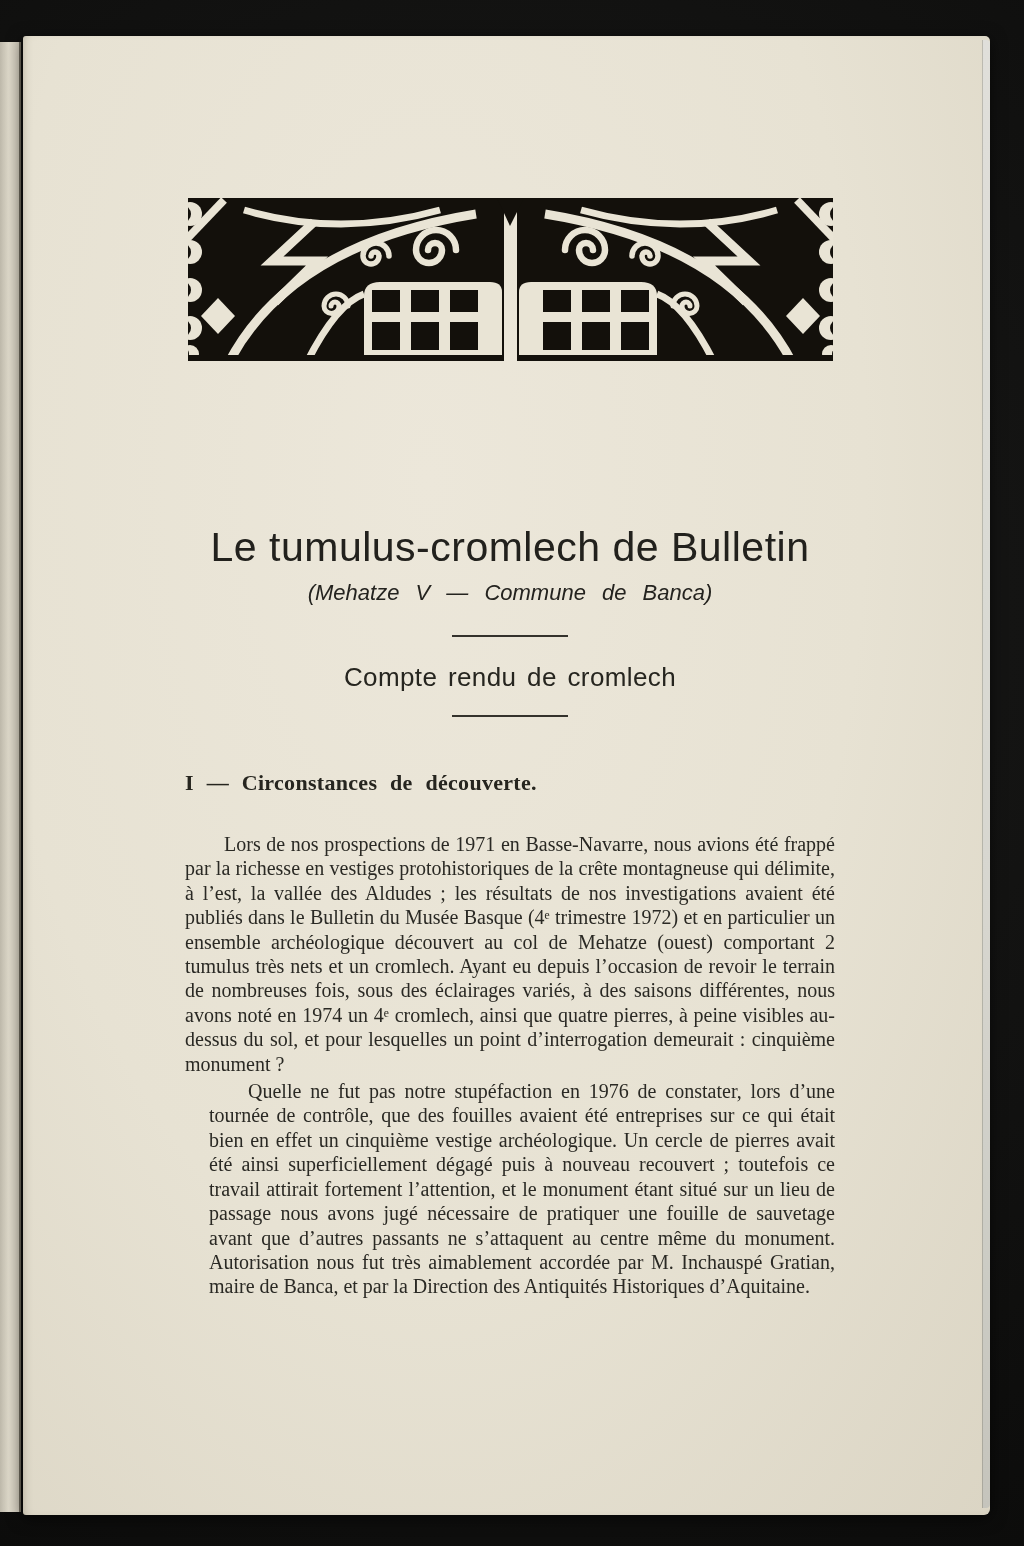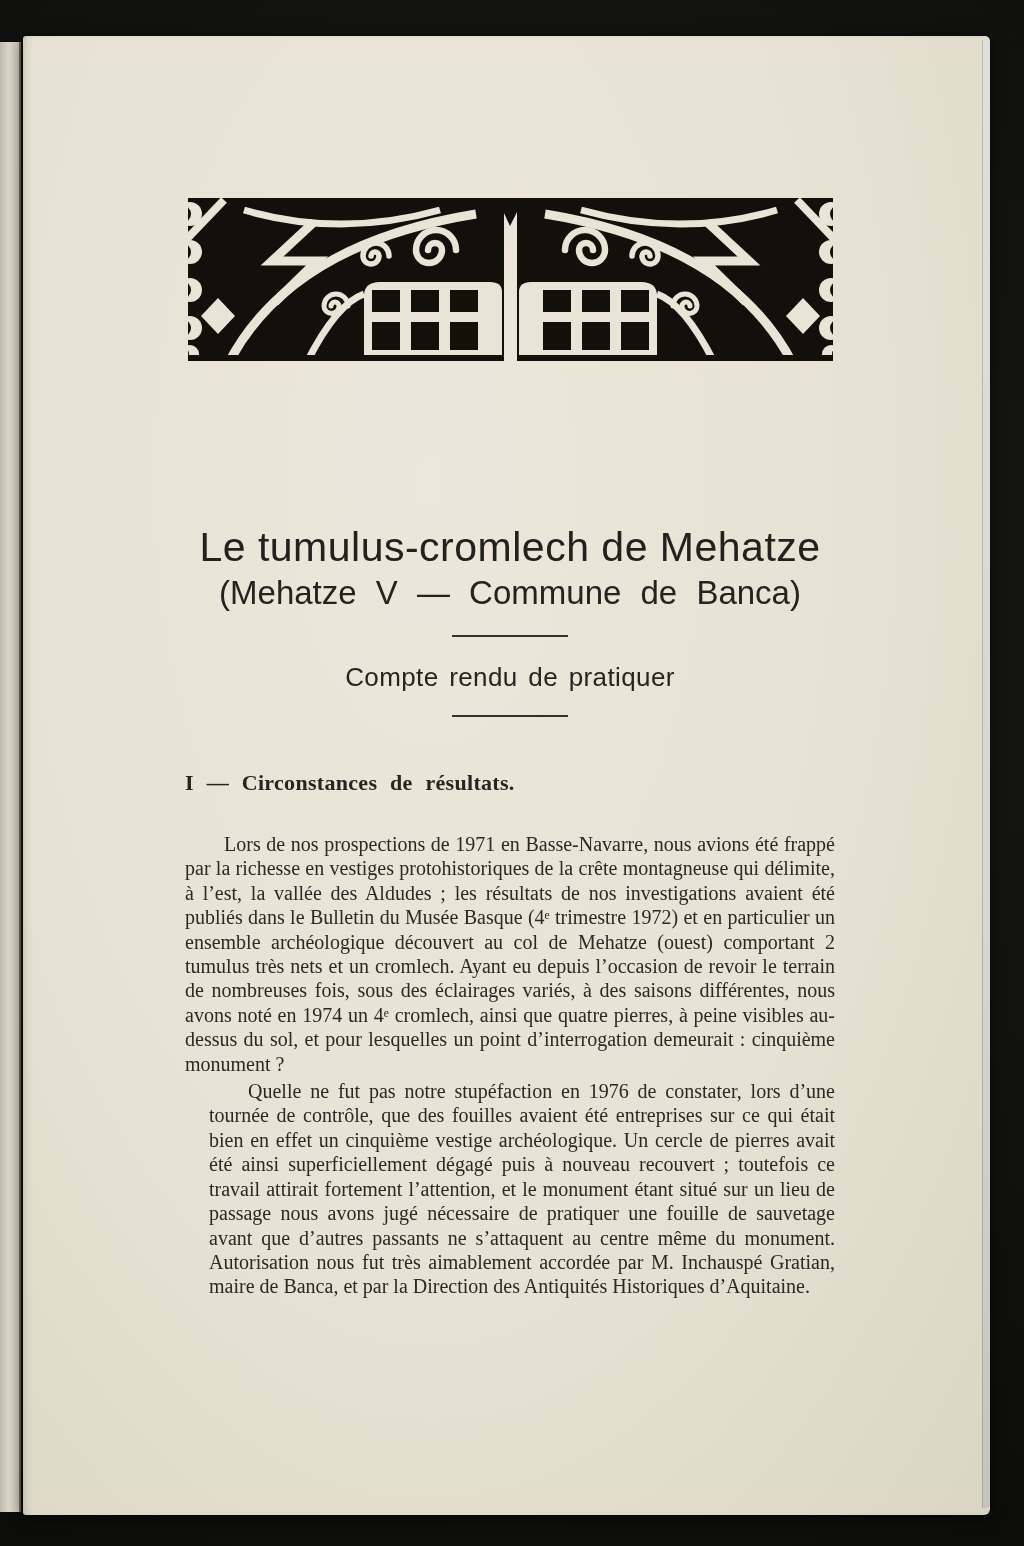--- a/index.html
+++ b/index.html
@@ -30,22 +30,22 @@
   .ornament { display:block; margin:162px auto 0; }
   .title {
     margin-top:163px; text-align:center;
     font-family:"Liberation Sans", sans-serif;
     font-size:41px; line-height:46px; font-weight:500;
     color:#22211d; letter-spacing:0.5px;
   }
   .subtitle {
     margin-top:4px; text-align:center;
     font-family:"Liberation Sans", sans-serif;
-    font-size:33px; line-height:38px; font-weight:500;
-    color:#24231f; word-spacing:10px;
+    font-size:22px; line-height:38px; font-weight:500;
+    color:#24231f; word-spacing:10px;font-style:italic;
   }
   .rule { width:116px; border-top:2px solid #34322c; margin:23px auto 0; }
   .doctype {
     margin-top:25px; text-align:center;
     font-family:"Liberation Sans", sans-serif;
     font-size:26px; line-height:30px; color:#26251f;
     letter-spacing:0.4px; word-spacing:3px;
   }
   .section-heading {
     margin-top:53px; font-size:22px; line-height:26px;
@@ -104,26 +104,26 @@
           <path d="M 268,52 A 20,20 0 1 0 228,52 A 13,13 0 1 0 254,52 A 7,7 0 1 0 240,52" stroke="#e9e4d5" stroke-width="6.5" fill="none" stroke-linecap="round"></path>
           <path d="M 201,58 A 13,13 0 1 0 175,58 A 8,8 0 1 0 191,58 A 4,4 0 1 0 183,58" stroke="#e9e4d5" stroke-width="5.5" fill="none" stroke-linecap="round"></path>
           <path d="M 160,108 A 12,12 0 1 0 136,108 A 7.5,7.5 0 1 0 151,108 A 4,4 0 1 0 143,108" stroke="#e9e4d5" stroke-width="5" fill="none" stroke-linecap="round"></path>
         </g>
       </defs>
       <use href="#ohalf"></use>
       <use href="#ohalf" transform="translate(645,0) scale(-1,1)"></use>
       <path d="M 309,0 L 336,0 L 322,28 Z" fill="#13100b"></path>
     </svg>
 
-    <h1 class="title">Le tumulus-cromlech de Mehatze</h1>
+    <h1 class="title">Le tumulus-cromlech de Bulletin</h1>
     <div class="subtitle">(Mehatze V — Commune de Banca)</div>
 
     <div class="rule"></div>
-    <div class="doctype">Compte rendu de pratiquer</div>
+    <div class="doctype">Compte rendu de cromlech</div>
     <div class="rule"></div>
 
-    <h2 class="section-heading">I — Circonstances de résultats.</h2>
+    <h2 class="section-heading">I — Circonstances de découverte.</h2>
 
     <p class="body-par first">Lors de nos prospections de 1971 en Basse-Navarre, nous avions été frappé par la richesse en vestiges protohistoriques de la crête montagneuse qui délimite, à l’est, la vallée des Aldudes ; les résultats de nos investigations avaient été publiés dans le Bulletin du Musée Basque (4ᵉ trimestre 1972) et en particulier un ensemble archéologique découvert au col de Mehatze (ouest) comportant 2 tumulus très nets et un cromlech. Ayant eu depuis l’occasion de revoir le terrain de nombreuses fois, sous des éclairages variés, à des saisons différentes, nous avons noté en 1974 un 4ᵉ cromlech, ainsi que quatre pierres, à peine visibles au-dessus du sol, et pour lesquelles un point d’interrogation demeurait : cinquième monument ?</p>
     <p class="body-par">Quelle ne fut pas notre stupéfaction en 1976 de constater, lors d’une tournée de contrôle, que des fouilles avaient été entreprises sur ce qui était bien en effet un cinquième vestige archéologique. Un cercle de pierres avait été ainsi superficiellement dégagé puis à nouveau recouvert ; toutefois ce travail attirait fortement l’attention, et le monument étant situé sur un lieu de passage nous avons jugé nécessaire de pratiquer une fouille de sauvetage avant que d’autres passants ne s’attaquent au centre même du monument. Autorisation nous fut très aimablement accordée par M. Inchauspé Gratian, maire de Banca, et par la Direction des Antiquités Historiques d’Aquitaine.</p>
 
   </div>
 </div>
 
 </body></html>

